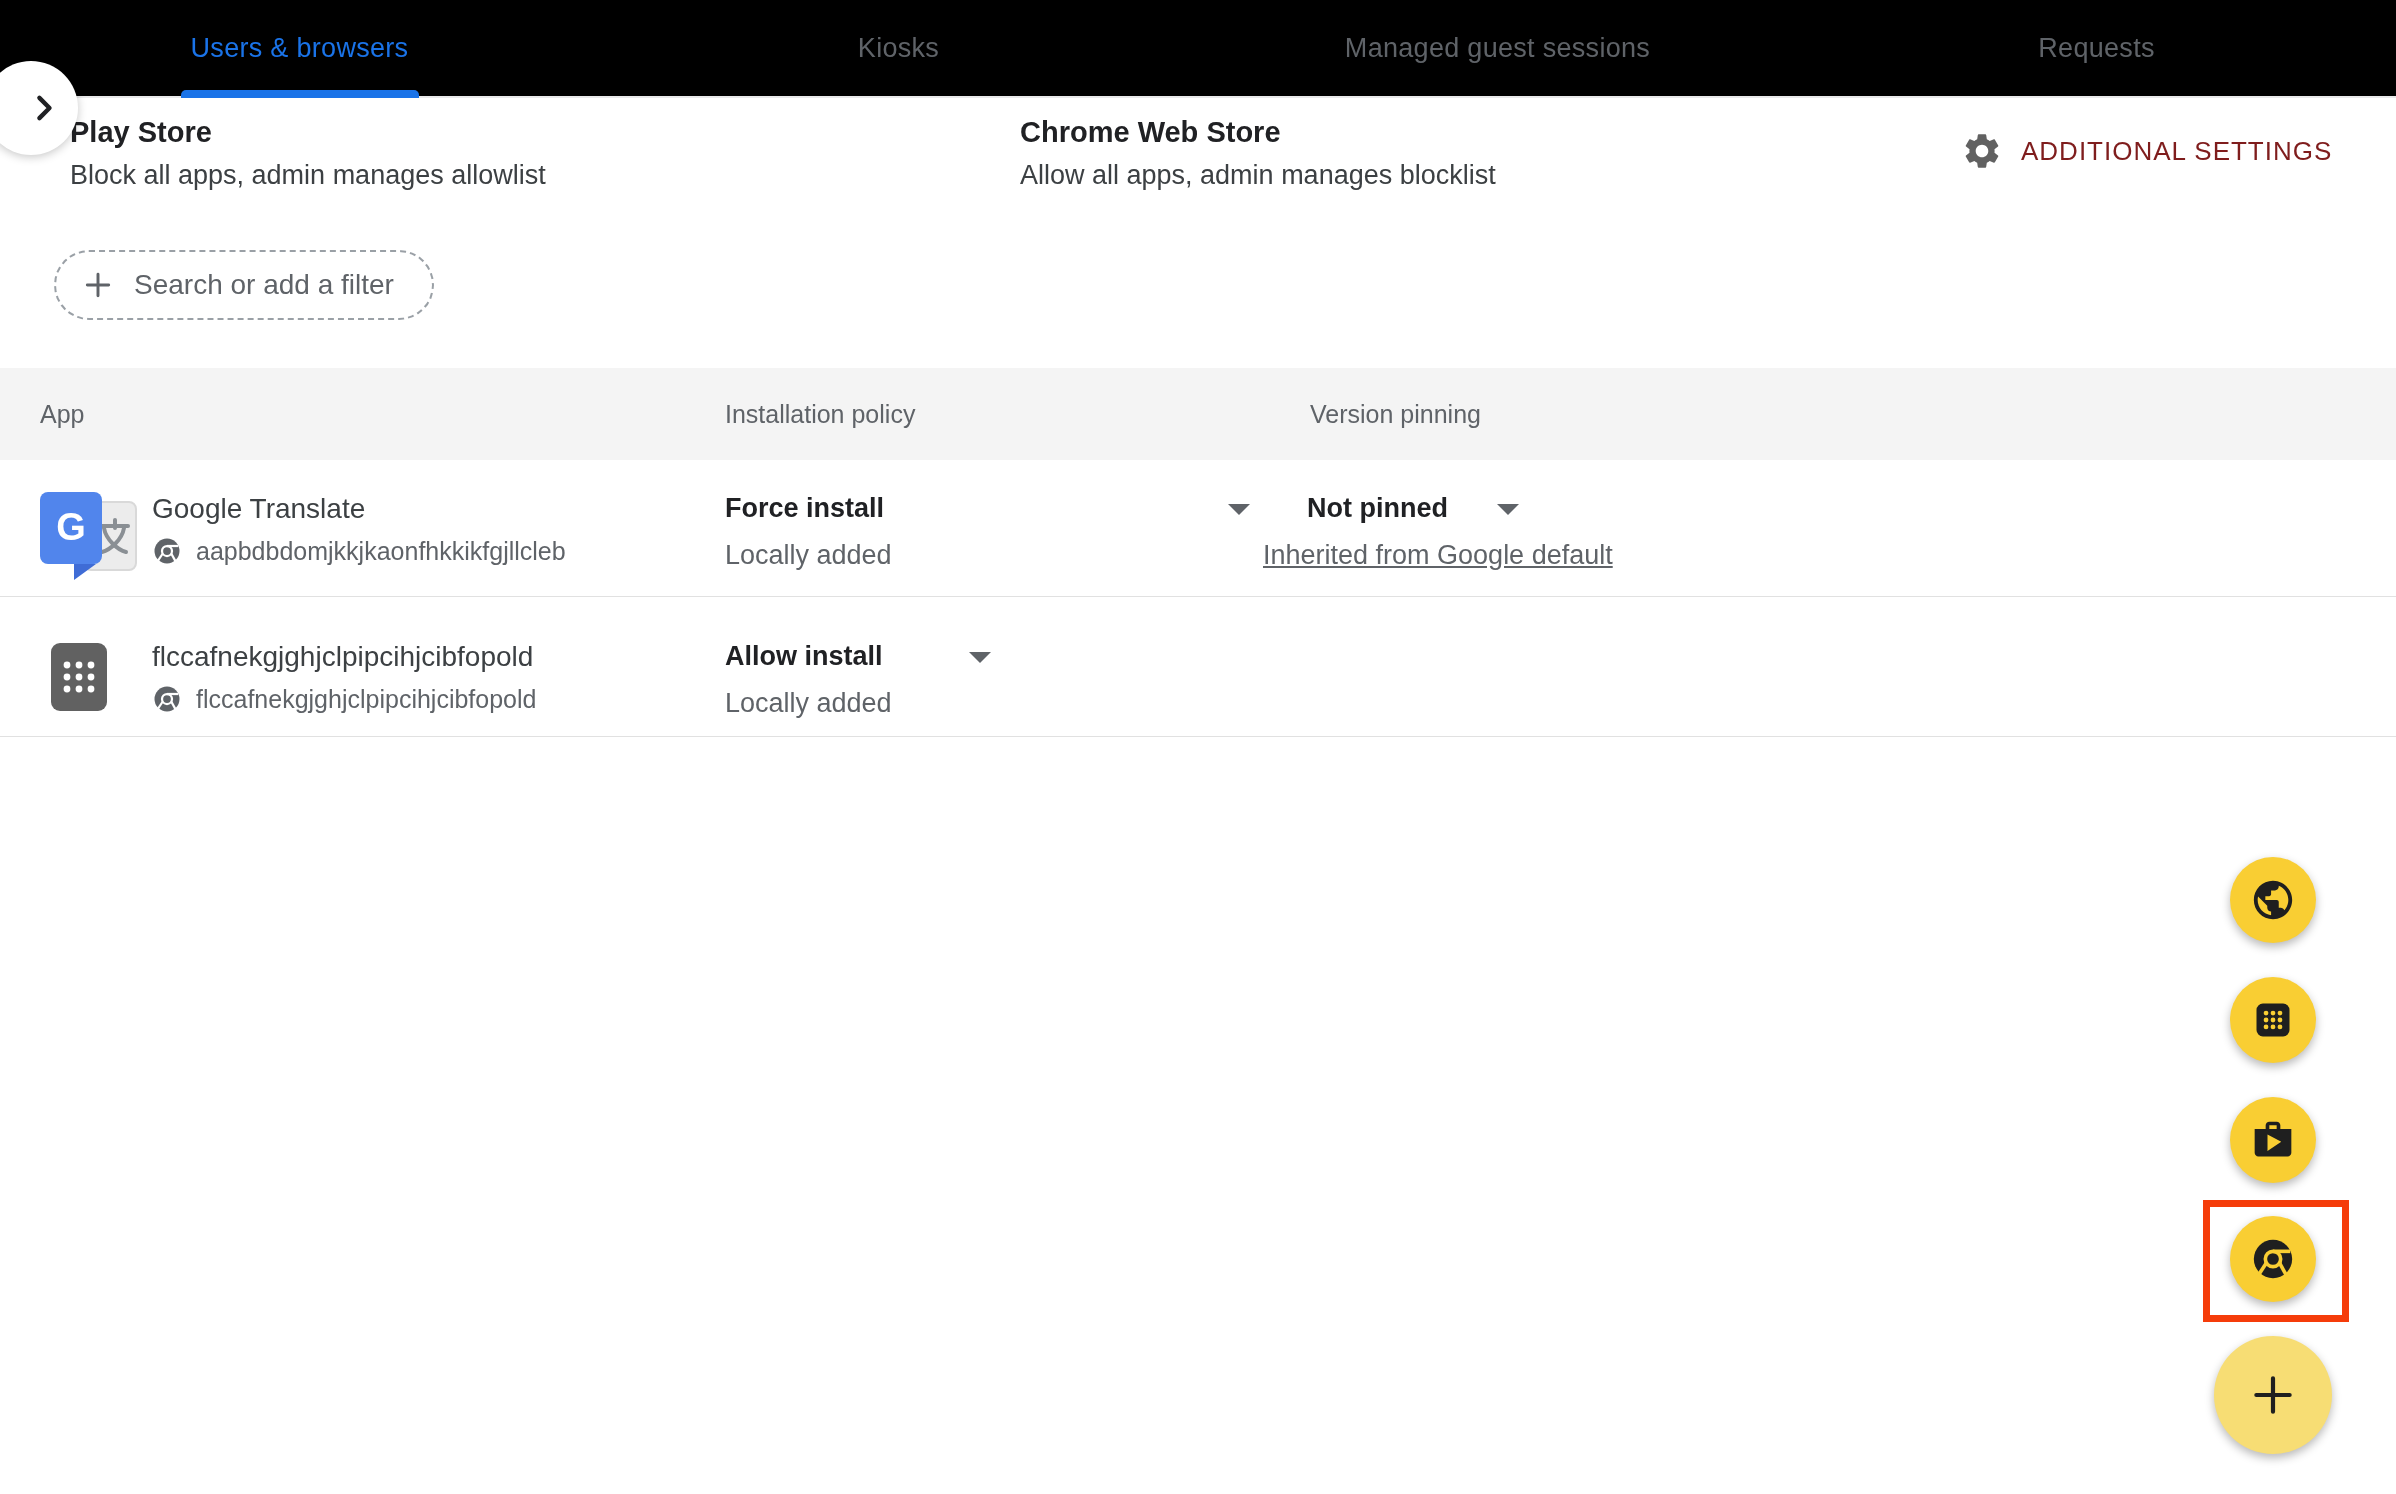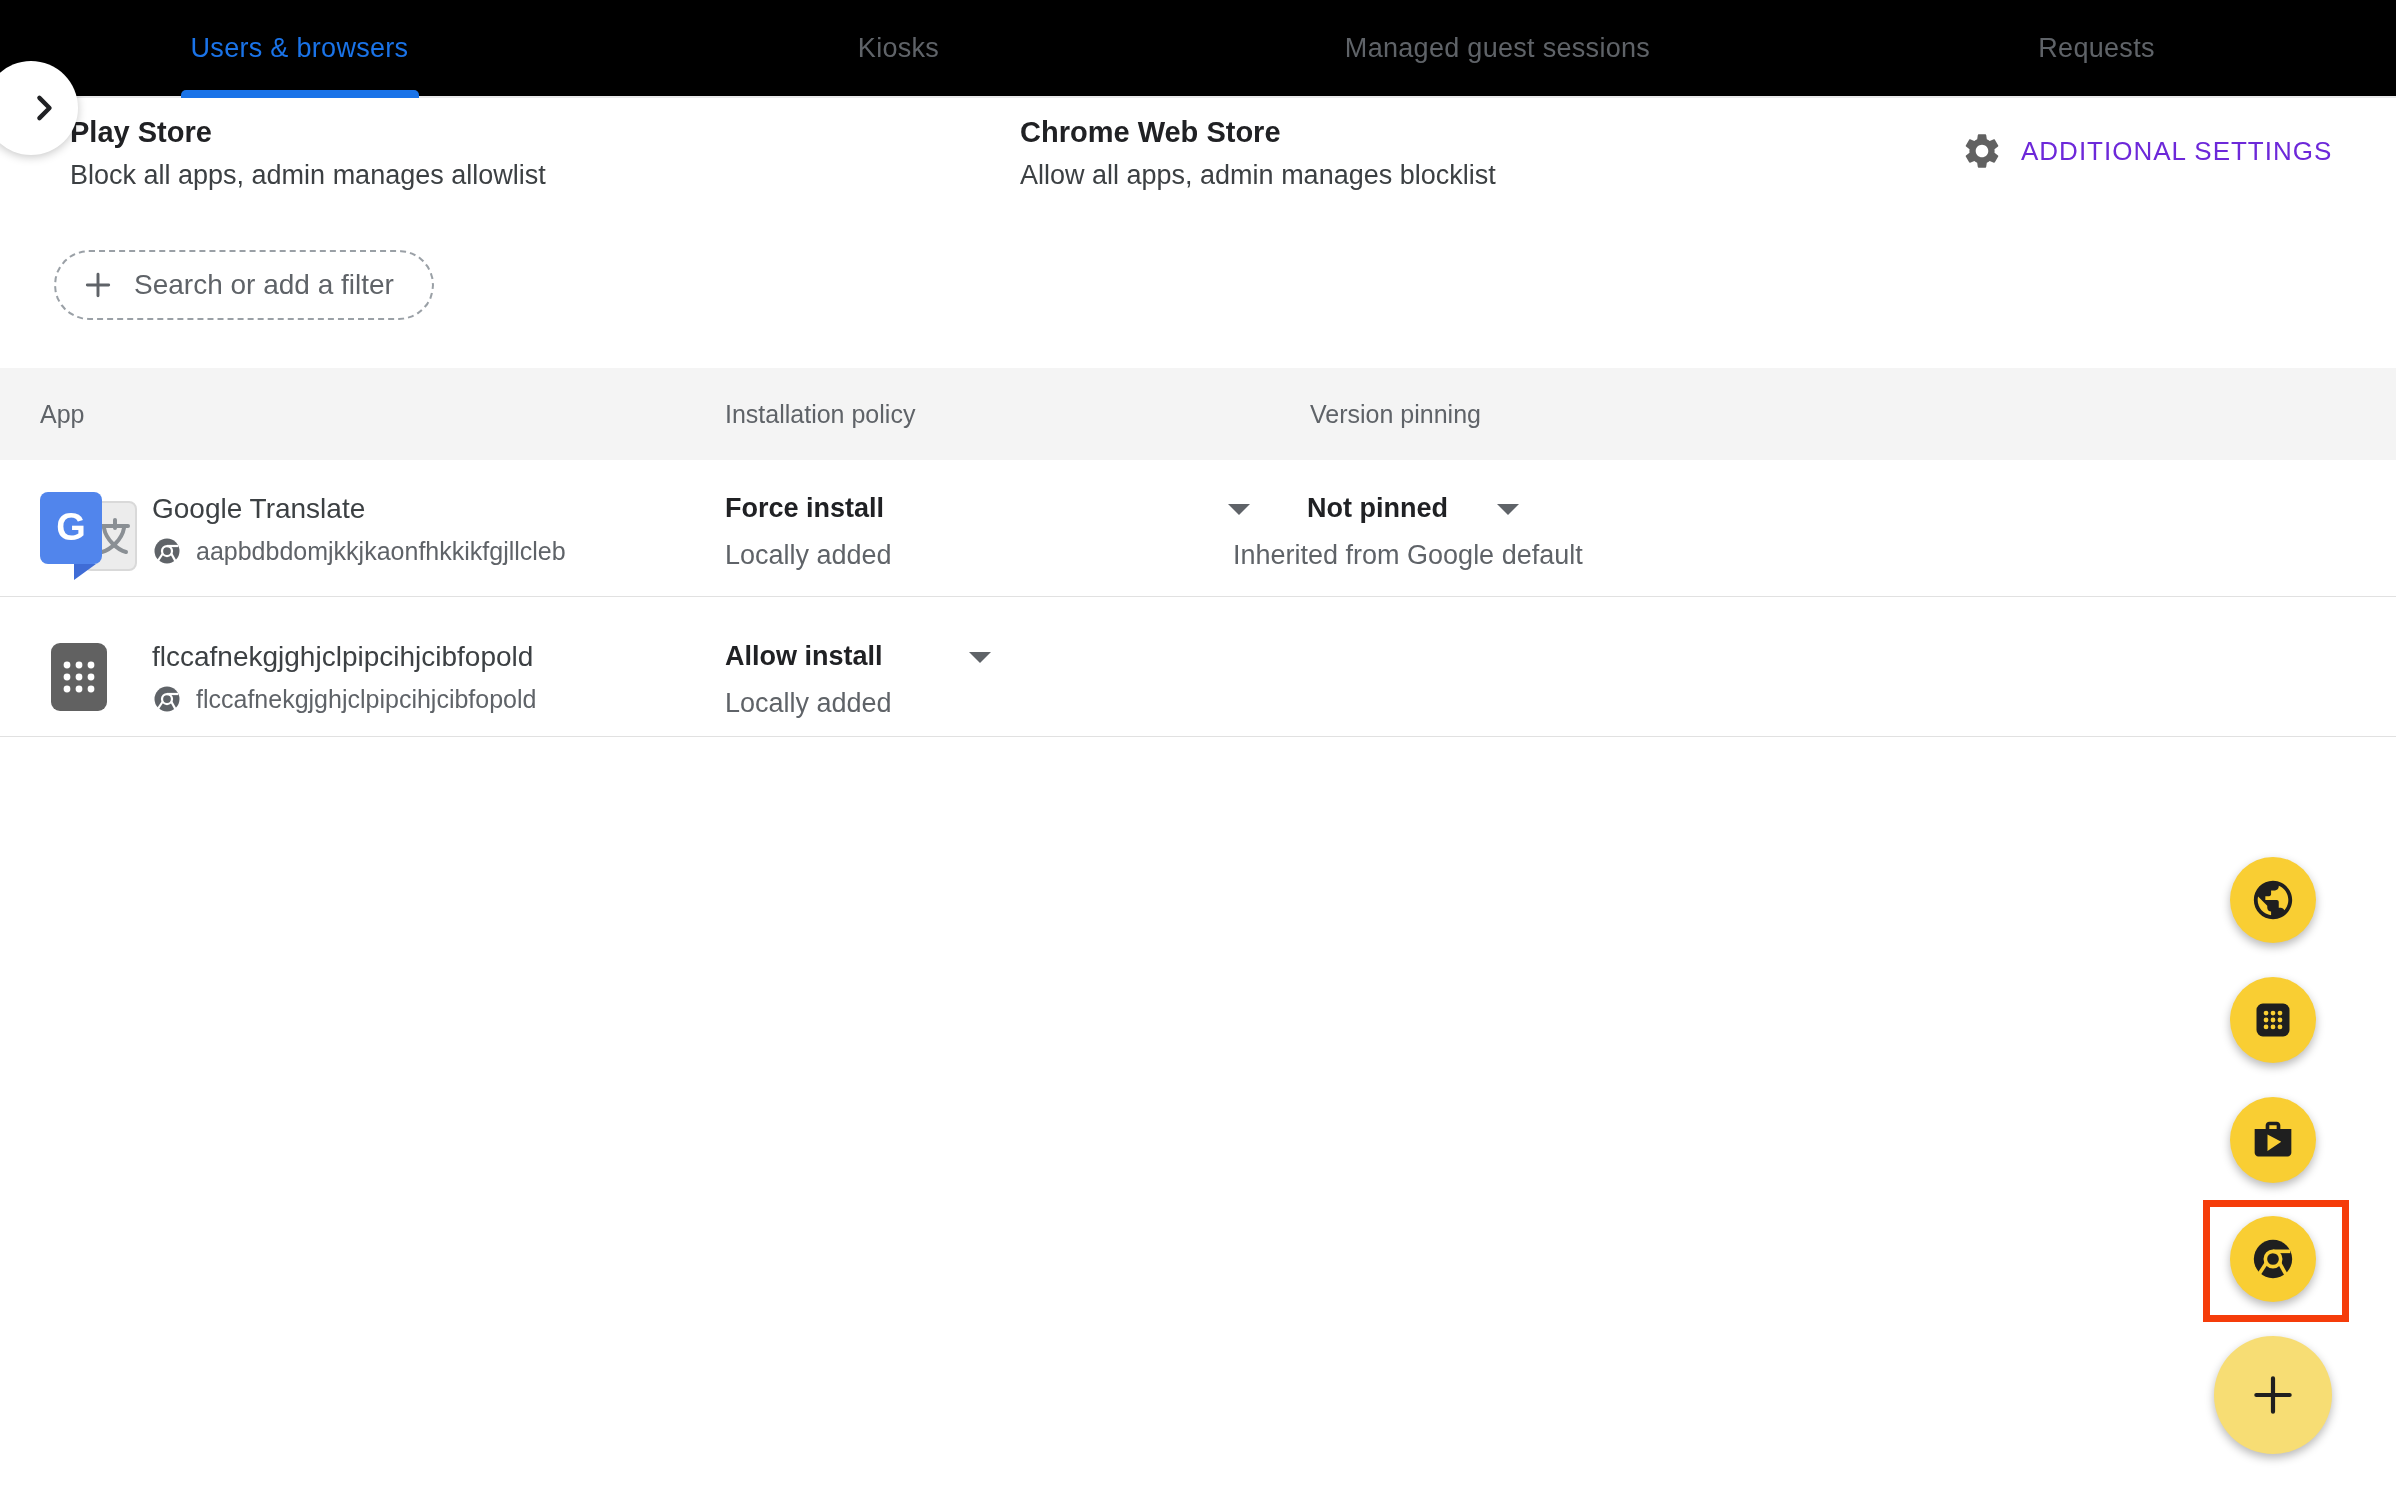--- a/index.html
+++ b/index.html
@@ -16,21 +16,21 @@
   .tab.active .underline{position:absolute;bottom:-2px;left:50%;transform:translateX(-50%);
        width:238px;height:8px;border-radius:5px 5px 0 0;background:#1a73e8;}
   
   .circle-btn{position:absolute;left:-16px;top:61px;width:94px;height:94px;border-radius:50%;
        background:#fff;box-shadow:0 2px 10px rgba(0,0,0,.22);z-index:6;
        display:flex;align-items:center;justify-content:center;}
   
   .store-title{position:absolute;font-size:29px;font-weight:700;color:#202124;}
   .store-sub{position:absolute;font-size:27px;color:#3c4043;}
   .addl{position:absolute;left:1961px;top:130px;display:flex;align-items:center;gap:18px;cursor:pointer;}
-  .addl-label{font-size:26px;font-weight:500;color:#6d28d9;letter-spacing:1px;}
+  .addl-label{font-size:26px;font-weight:500;color:#7f1d1d;letter-spacing:1px;}
   
   .chip{position:absolute;left:54px;top:250px;width:380px;height:70px;border:2px dashed #9aa0a6;
        border-radius:40px;display:flex;align-items:center;padding-left:26px;gap:20px;box-sizing:border-box;
        background:#fff;cursor:pointer;}
   .chip-label{font-size:28px;color:#5f6368;}
   
   .thead{position:absolute;left:0;top:368px;width:2396px;height:92px;background:#f4f4f4;}
   .th{position:absolute;top:0;height:92px;display:flex;align-items:center;font-size:25px;color:#5f6368;}
   .row{position:absolute;left:0;width:2396px;background:#fff;border-bottom:1px solid #e1e1e1;box-sizing:border-box;}
   .row1{top:460px;height:137px;}
@@ -148,21 +148,21 @@
         <polygon points="1,1 23,1 12,12" fill="#5f6368"></polygon>
       </svg>
   </span>
   <div class="policy-src" style="left:725px;top:540px;">Locally added</div>
   <div class="policy-val" style="left:1307px;top:493px;text-align:center;">Not pinned</div>
   <span class="dd-arrow" style="left:1496px;top:502px;">
     <svg width="24" height="13" viewBox="0 0 24 13">
         <polygon points="1,1 23,1 12,12" fill="#5f6368"></polygon>
       </svg>
   </span>
-  <div class="policy-src" style="left:1233px;top:540px;">Inherited from Google default</div>
+  <div class="policy-src" style="left:1263px;top:540px;text-decoration:underline;">Inherited from Google default</div>
 
   <div class="row row2"></div>
   <span style="position:absolute;left:50px;top:642px;display:flex;z-index:2;">
     <svg width="58" height="70" viewBox="0 0 58 70">
       <rect x="1" y="1" width="56" height="68" rx="9" fill="#616161"></rect>
       <g fill="#ffffff">
         <circle cx="17" cy="23" r="3.4"></circle>
           <circle cx="29" cy="23" r="3.4"></circle>
           <circle cx="41" cy="23" r="3.4"></circle>
         <circle cx="17" cy="35" r="3.4"></circle>

